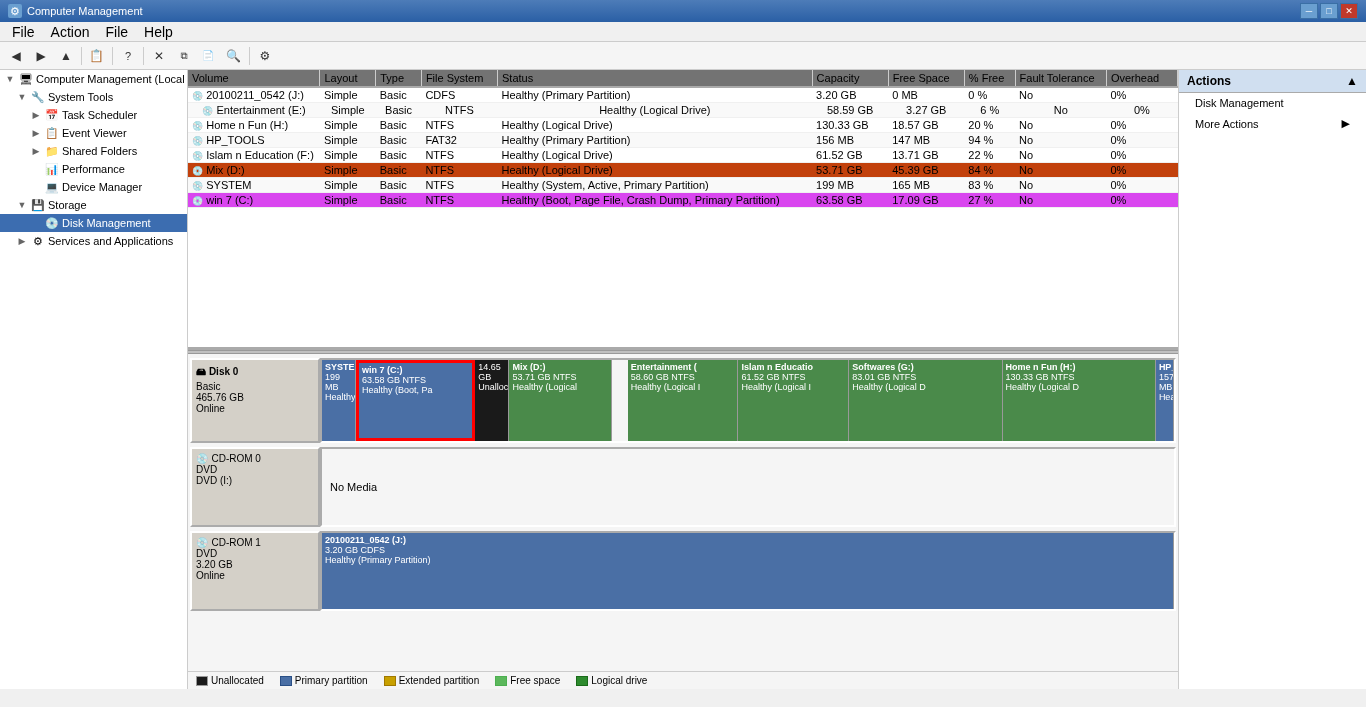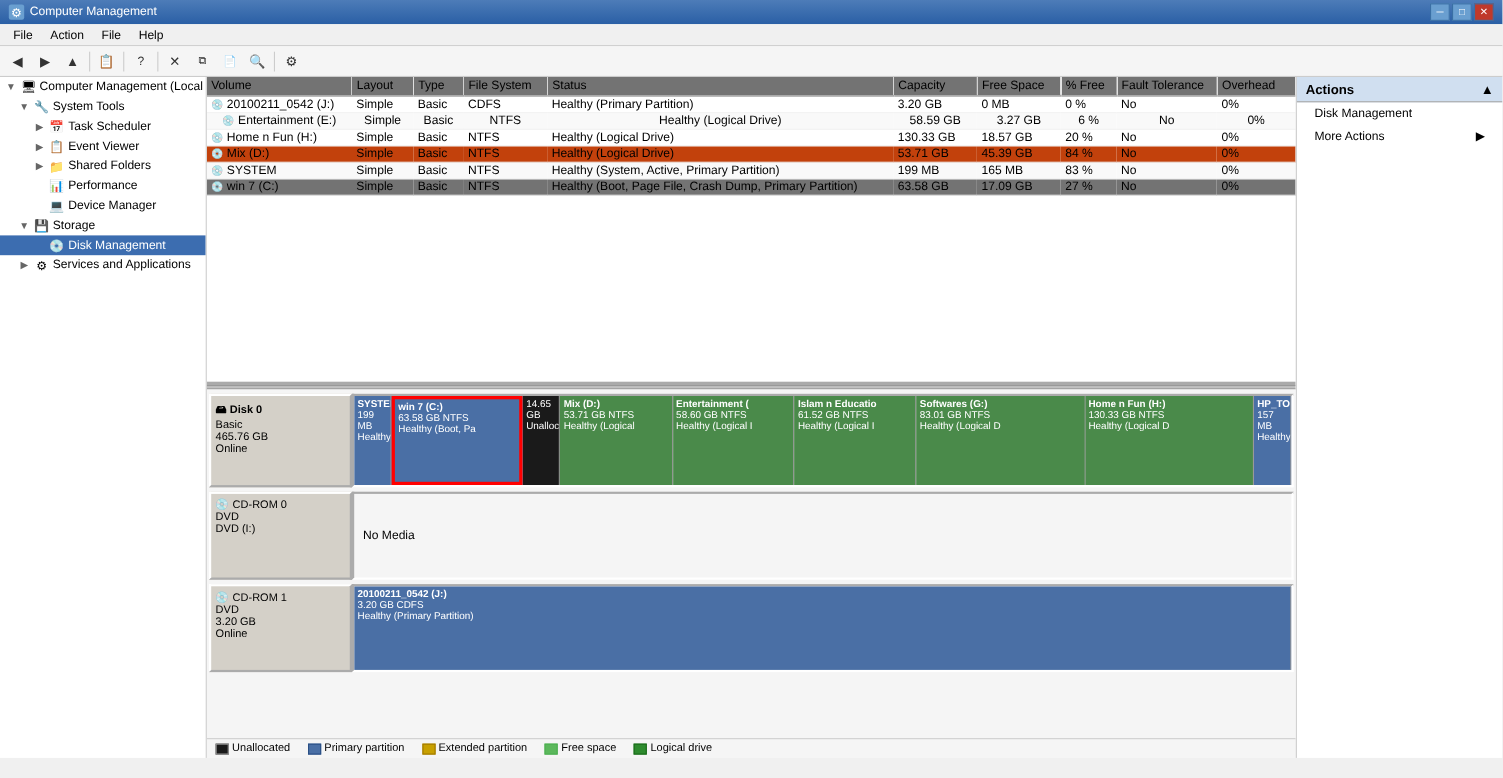--- a/index.html
+++ b/index.html
@@ -23,21 +23,21 @@
     
     
     .menubar {
       background: #f0f0f0;
       height: 20px;
       display: flex;
       align-items: center;
       padding: 0 4px;
       border-bottom: 1px solid #ccc;
     }
-    .menubar-item { padding: 2px 8px; font-size: 11px; cursor: pointer; }
+    .menubar-item { padding: 2px 8px; font-size: 14px; cursor: pointer; }
     
     
     .toolbar {
       background: #f5f5f5;
       height: 28px;
       display: flex;
       align-items: center;
       padding: 0 4px;
       border-bottom: 1px solid #ccc;
       gap: 1px;
@@ -388,20 +388,44 @@
                 <td>Simple</td>
                 <td>Basic</td>
                 <td>NTFS</td>
                 <td>Healthy (Logical Drive)</td>
                 <td>130.33 GB</td>
                 <td>18.57 GB</td>
                 <td>20 %</td>
                 <td>No</td>
                 <td>0%</td>
               </tr>
+              <tr style="background: rgb(249, 249, 249);">
+                <td><span style="font-size:9px; margin-right:3px;">💿</span>HP_TOOLS</td>
+                <td>Simple</td>
+                <td>Basic</td>
+                <td>FAT32</td>
+                <td>Healthy (Primary Partition)</td>
+                <td>156 MB</td>
+                <td>147 MB</td>
+                <td>94 %</td>
+                <td>No</td>
+                <td>0%</td>
+              </tr>
+              <tr style="background: white;">
+                <td><span style="font-size:9px; margin-right:3px;">💿</span>Islam n Education (F:)</td>
+                <td>Simple</td>
+                <td>Basic</td>
+                <td>NTFS</td>
+                <td>Healthy (Logical Drive)</td>
+                <td>61.52 GB</td>
+                <td>13.71 GB</td>
+                <td>22 %</td>
+                <td>No</td>
+                <td>0%</td>
+              </tr>
               <tr style="background: #c2410c;">
                 <td><span style="font-size:9px; margin-right:3px;">💿</span>Mix (D:)</td>
                 <td>Simple</td>
                 <td>Basic</td>
                 <td>NTFS</td>
                 <td>Healthy (Logical Drive)</td>
                 <td>53.71 GB</td>
                 <td>45.39 GB</td>
                 <td>84 %</td>
                 <td>No</td>
@@ -412,21 +436,21 @@
                 <td>Simple</td>
                 <td>Basic</td>
                 <td>NTFS</td>
                 <td>Healthy (System, Active, Primary Partition)</td>
                 <td>199 MB</td>
                 <td>165 MB</td>
                 <td>83 %</td>
                 <td>No</td>
                 <td>0%</td>
               </tr>
-              <tr style="background: #737373;">
+              <tr style="background: #d946ef;">
                 <td><span style="font-size:9px; margin-right:3px;">💿</span>win 7 (C:)</td>
                 <td>Simple</td>
                 <td>Basic</td>
                 <td>NTFS</td>
                 <td>Healthy (Boot, Page File, Crash Dump, Primary Partition)</td>
                 <td>63.58 GB</td>
                 <td>17.09 GB</td>
                 <td>27 %</td>
                 <td>No</td>
                 <td>0%</td>
@@ -466,21 +490,21 @@
               <div class="p-size">14.65 GB</div>
               <div class="p-status">Unallocated</div>
             </div>
 
             <div class="partition-block part-green" style="width:12%;">
               <div class="p-name">Mix  (D:)</div>
               <div class="p-size">53.71 GB NTFS</div>
               <div class="p-status">Healthy (Logical</div>
             </div>
 
-            <div class="partition-block part-green" style="width:13%;">
+            <div class="partition-block part-green" style="width:13%;margin-left:16px;">
               <div class="p-name">Entertainment  (</div>
               <div class="p-size">58.60 GB NTFS</div>
               <div class="p-status">Healthy (Logical I</div>
             </div>
 
             <div class="partition-block part-green" style="width:13%;">
               <div class="p-name">Islam n Educatio</div>
               <div class="p-size">61.52 GB NTFS</div>
               <div class="p-status">Healthy (Logical I</div>
             </div>

